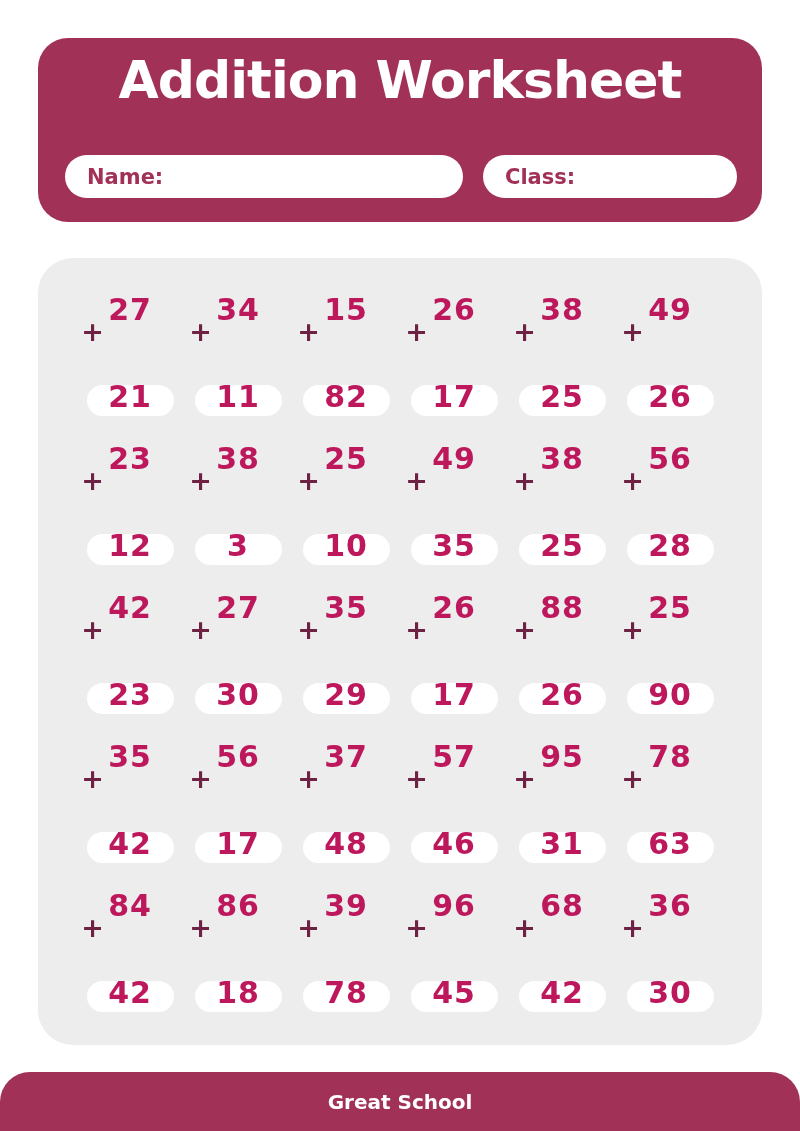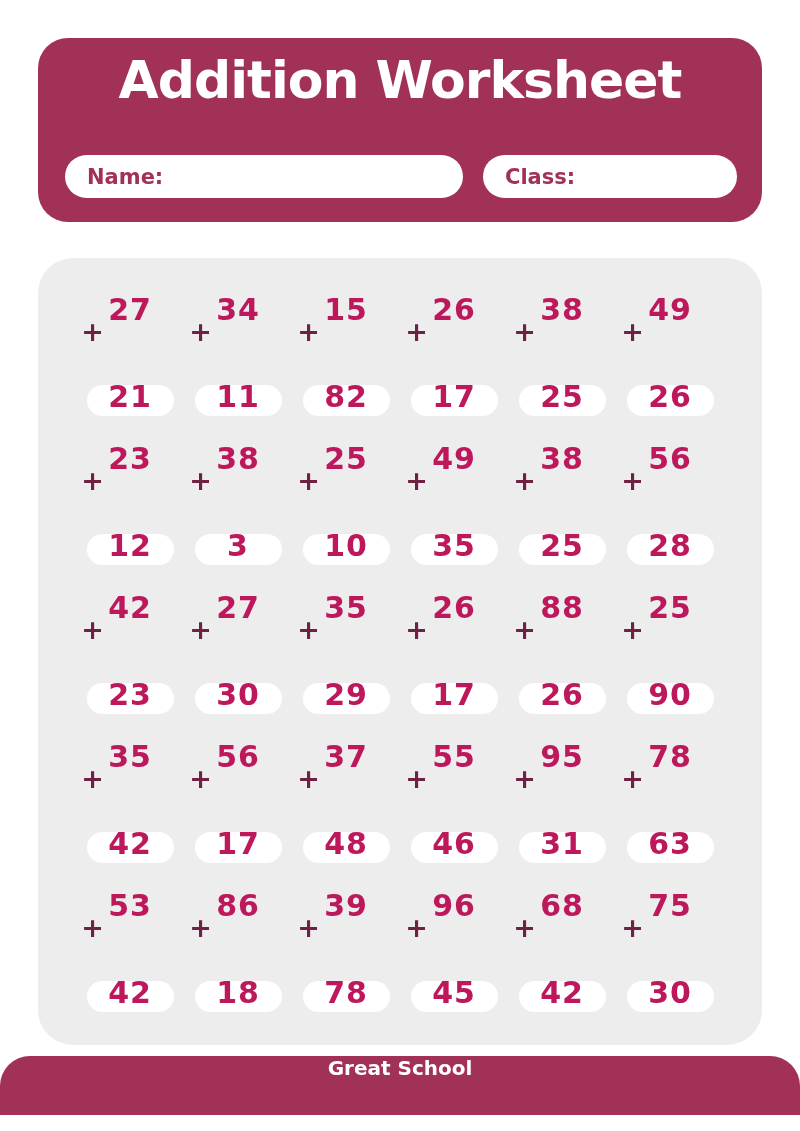--- a/index.html
+++ b/index.html
@@ -118,25 +118,26 @@
     height: 31px;
     background: #ffffff;
     border-radius: 16px;
   }
 
   
   .footer-bar {
     position: absolute;
     left: 0;
     right: 0;
-    bottom: 16px;
+    bottom: 0;
     height: 59px;
     background: #A23158;
     border-radius: 30px 30px 0 0;
     display: flex;
+    align-items: center;
     justify-content: center;
   }
   .footer-text {
     color: #ffffff;
     font-size: 20px;
     font-weight: 700;
   }
 </style>
 </head>
 <body>
@@ -382,21 +383,21 @@
         <span class="num num-bottom">48</span>
       </div>
     </div>
     <div class="answer-box"></div>
   </div>
 
   <div class="problem">
     <div class="expr">
       <div class="nums">
         <span class="plus">+</span>
-        <span class="num num-top">55</span>
+        <span class="num num-top">57</span>
         <span class="num num-bottom">46</span>
       </div>
     </div>
     <div class="answer-box"></div>
   </div>
 
   <div class="problem">
     <div class="expr">
       <div class="nums">
         <span class="plus">+</span>
@@ -415,21 +416,21 @@
         <span class="num num-bottom">63</span>
       </div>
     </div>
     <div class="answer-box"></div>
   </div>
 
   <div class="problem">
     <div class="expr">
       <div class="nums">
         <span class="plus">+</span>
-        <span class="num num-top">53</span>
+        <span class="num num-top">84</span>
         <span class="num num-bottom">42</span>
       </div>
     </div>
     <div class="answer-box"></div>
   </div>
 
   <div class="problem">
     <div class="expr">
       <div class="nums">
         <span class="plus">+</span>
@@ -470,21 +471,21 @@
         <span class="num num-bottom">42</span>
       </div>
     </div>
     <div class="answer-box"></div>
   </div>
 
   <div class="problem">
     <div class="expr">
       <div class="nums">
         <span class="plus">+</span>
-        <span class="num num-top">75</span>
+        <span class="num num-top">36</span>
         <span class="num num-bottom">30</span>
       </div>
     </div>
     <div class="answer-box"></div>
   </div>
 </div>
 
 <div class="footer-bar">
   <span class="footer-text">Great School</span>
 </div>

